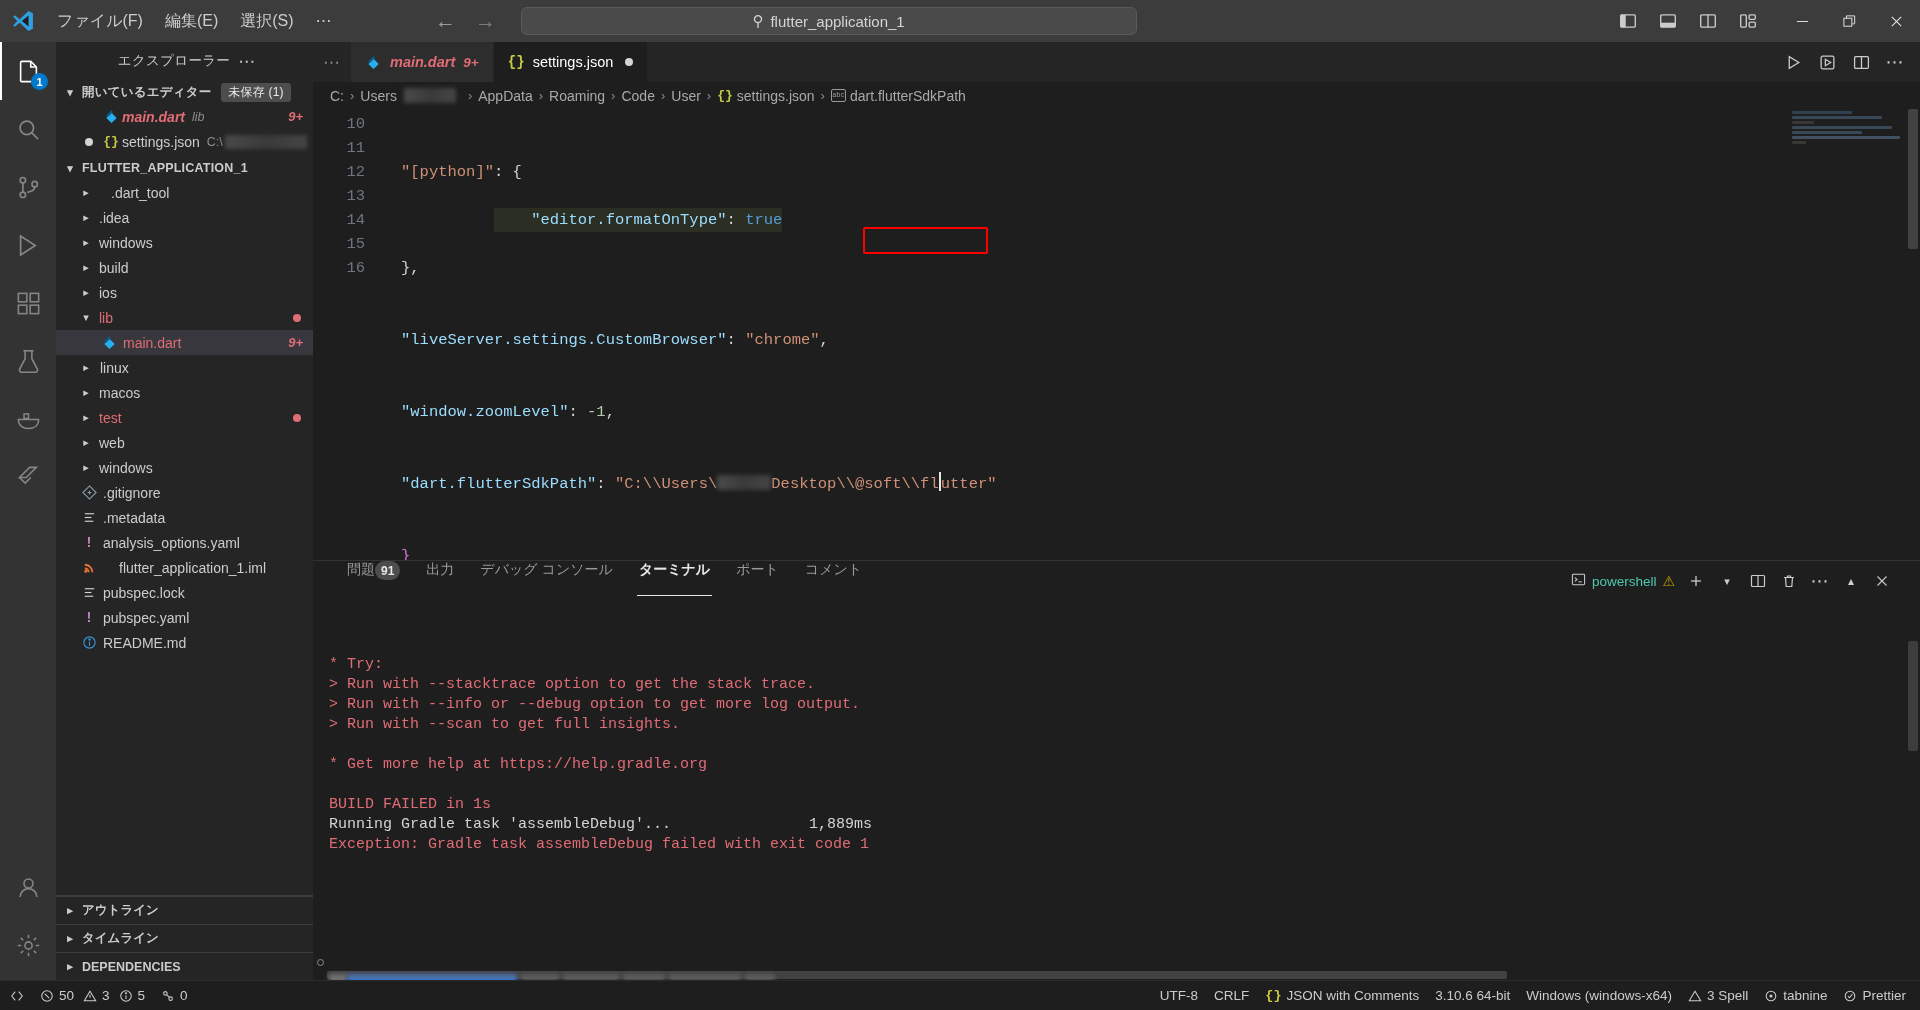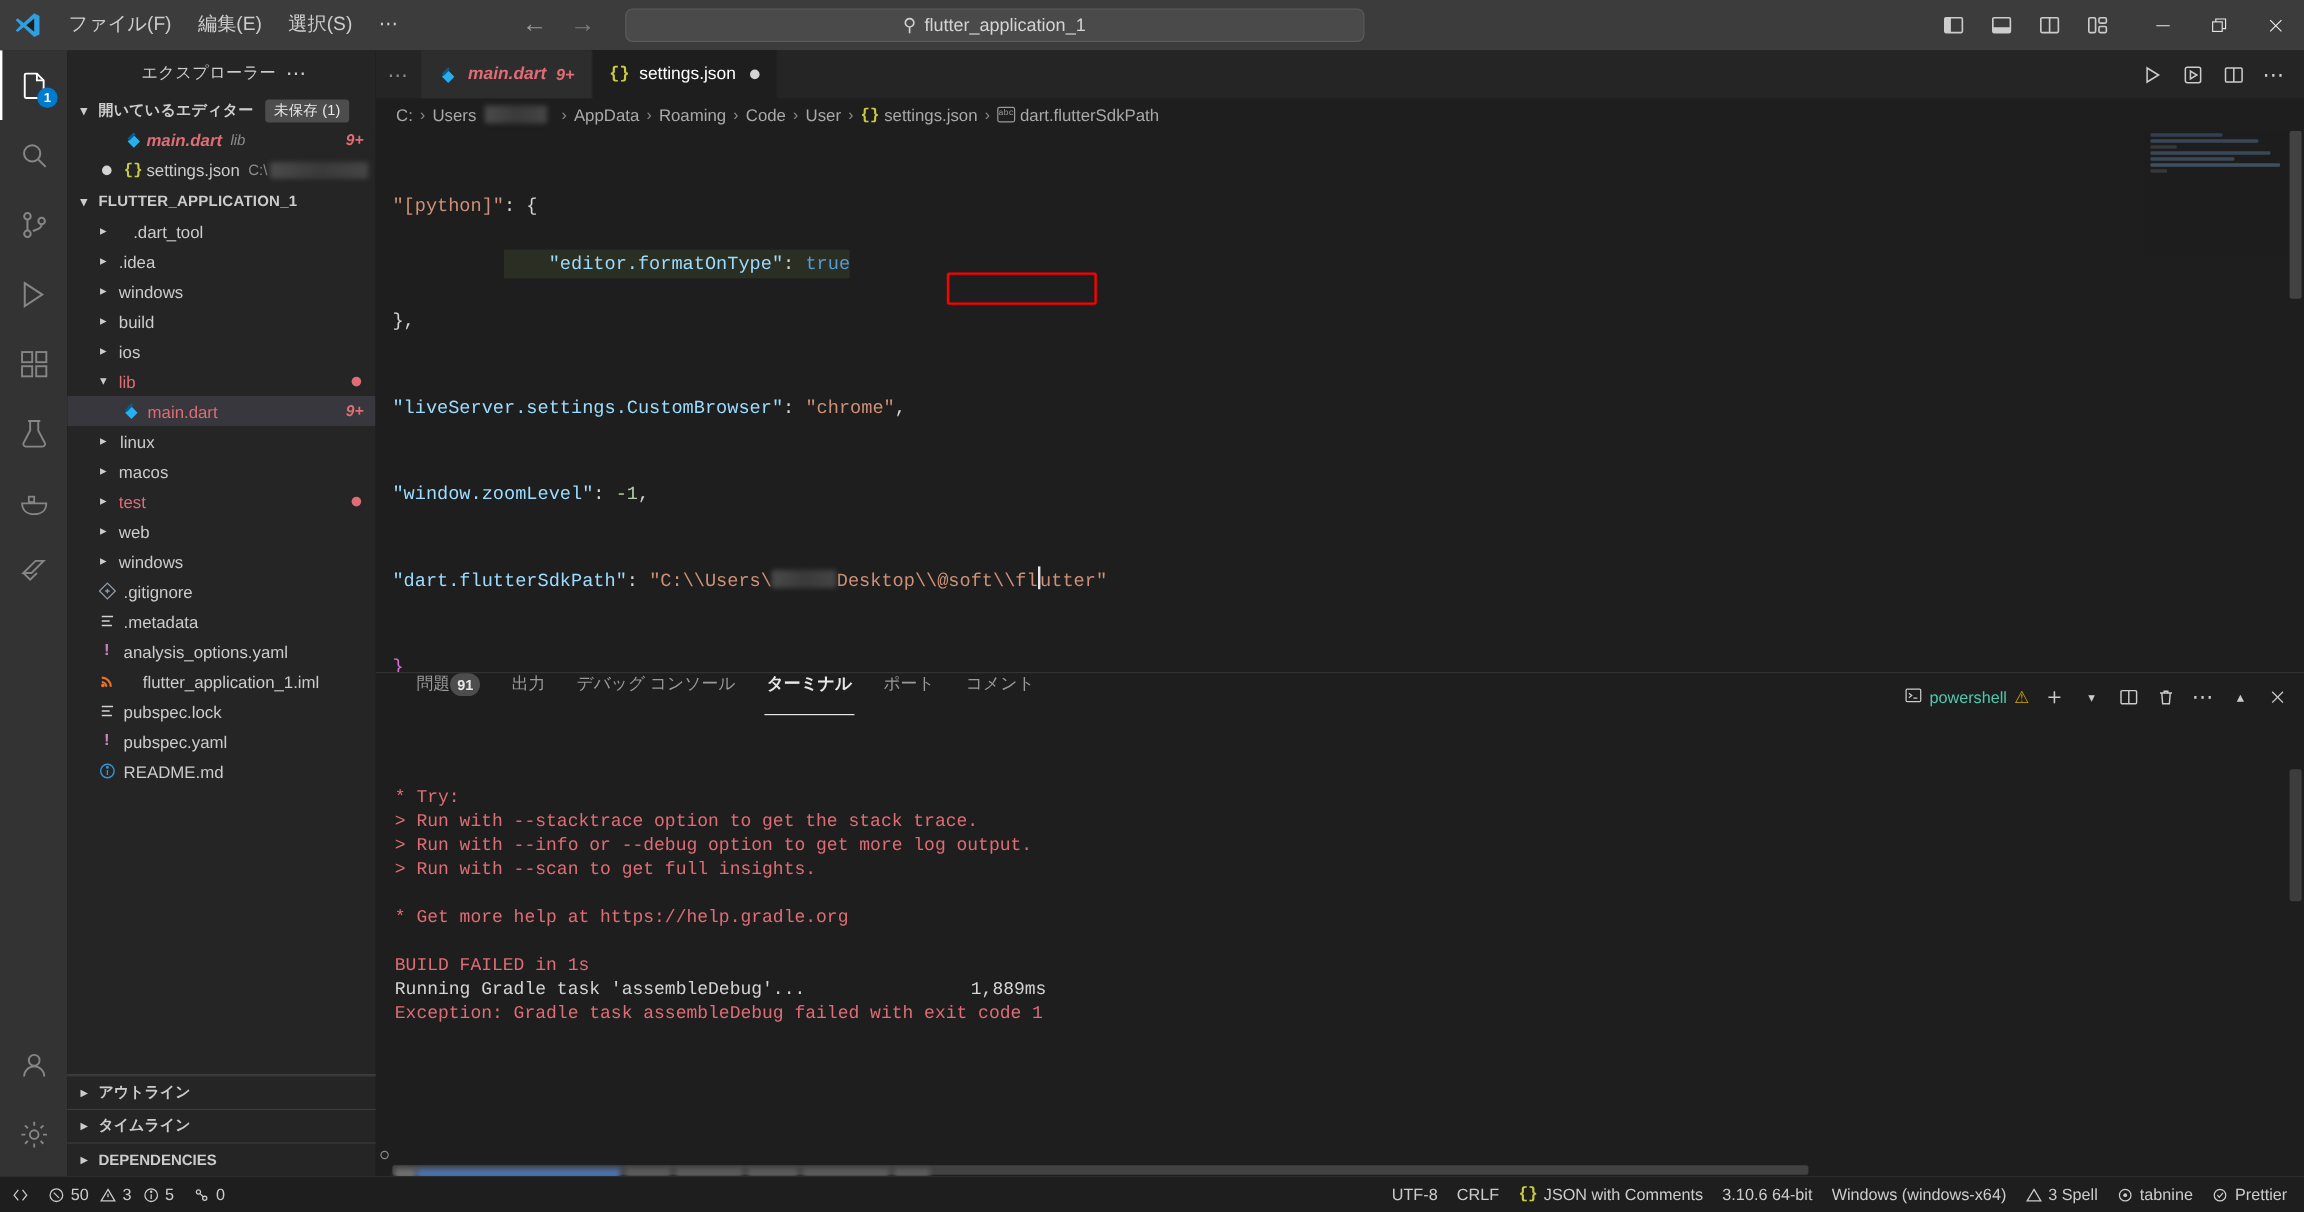--- a/index.html
+++ b/index.html
@@ -182,21 +182,21 @@
     display:flex; gap:0; position:relative; white-space:nowrap;
   }
   .ptab.active { color:#e7e7e7; font-weight:700; }
   .ptab.active::after {
     content:""; position:absolute; bottom: 5px; left: 10px; right: 10px; height: 1.5px; background:#e7e7e7;
   }
   .pbadge {
     background:#4d4d4d; color:#e8e8e8; font-size: 12px; min-width: 22px; height: 19px;
     border-radius: 10px; display:flex; align-items:center; justify-content:center; padding:0 6px; font-weight:600;
   }
-  .panel-right { margin-left:auto; display:flex; align-items:center; gap: 3px; padding-right: 8px; }
+  .panel-right { margin-left:auto; display:flex; align-items:center; gap: 3px; padding-right: 24px; }
   .pr-ico { width: 28px; height: 28px; display:flex; align-items:center; justify-content:center; color:#cccccc; font-size:16px;}
   .pr-ico svg { width: 16px; height: 16px; }
   .shell-label { display:flex; align-items:center; gap: 6px; font-size: 13.5px; color:#cccccc; padding-right: 4px;}
   .shell-label .pw { color:#4ec9b0; }
   .warn-tri { color:#cca700; font-size: 14px; }
 
   .terminal {
     flex:1; padding: 14px 12px 0 16px; font-family: "Liberation Mono", monospace;
     font-size: 15px; line-height: 20px; color: #cccccc; position:relative; overflow:hidden;
     white-space: pre;
@@ -603,20 +603,29 @@
           <span>settings.json</span>
         </span>
         <span class="bc-sep">›</span>
         <span class="bc-item">
           <span class="abc-ico">abc</span>
           <span>dart.flutterSdkPath</span>
         </span>
       </div>
 
       <div class="code-wrap">
+        <div class="gutter" id="gutter">
+            <div>10</div>
+            <div>11</div>
+            <div>12</div>
+            <div>13</div>
+            <div>14</div>
+            <div>15</div>
+            <div>16</div>
+          </div>
         <div class="fold-col"></div>
         <div class="code">
           <div class="cline"><span class="s">"[python]"</span><span class="p">: {</span></div>
           <div class="cline hl-green" style="display:inline-block;width:auto;padding-right:0;"><span style="display:inline-block;width:4ch;"></span><span class="k">"editor.formatOnType"</span><span class="p">: </span><span class="b">true</span></div>
           <div class="cline"><span class="p">},</span></div>
           <div class="cline"><span class="k">"liveServer.settings.CustomBrowser"</span><span class="p">: </span><span class="s">"chrome"</span><span class="p">,</span></div>
           <div class="cline"><span class="k">"window.zoomLevel"</span><span class="p">: </span><span class="n">-1</span><span class="p">,</span></div>
           <div class="cline"><span class="k">"dart.flutterSdkPath"</span><span class="p">: </span><span class="s">"C:\\Users\</span><span class="blurbox" style="width:54px;height:15px;vertical-align:-2px;"></span><span class="s">Desktop</span><span class="s">\\@soft\\fl</span><span class="caret"></span><span class="s">utter"</span></div>
           <div class="cline"><span class="br">}</span></div>
 

